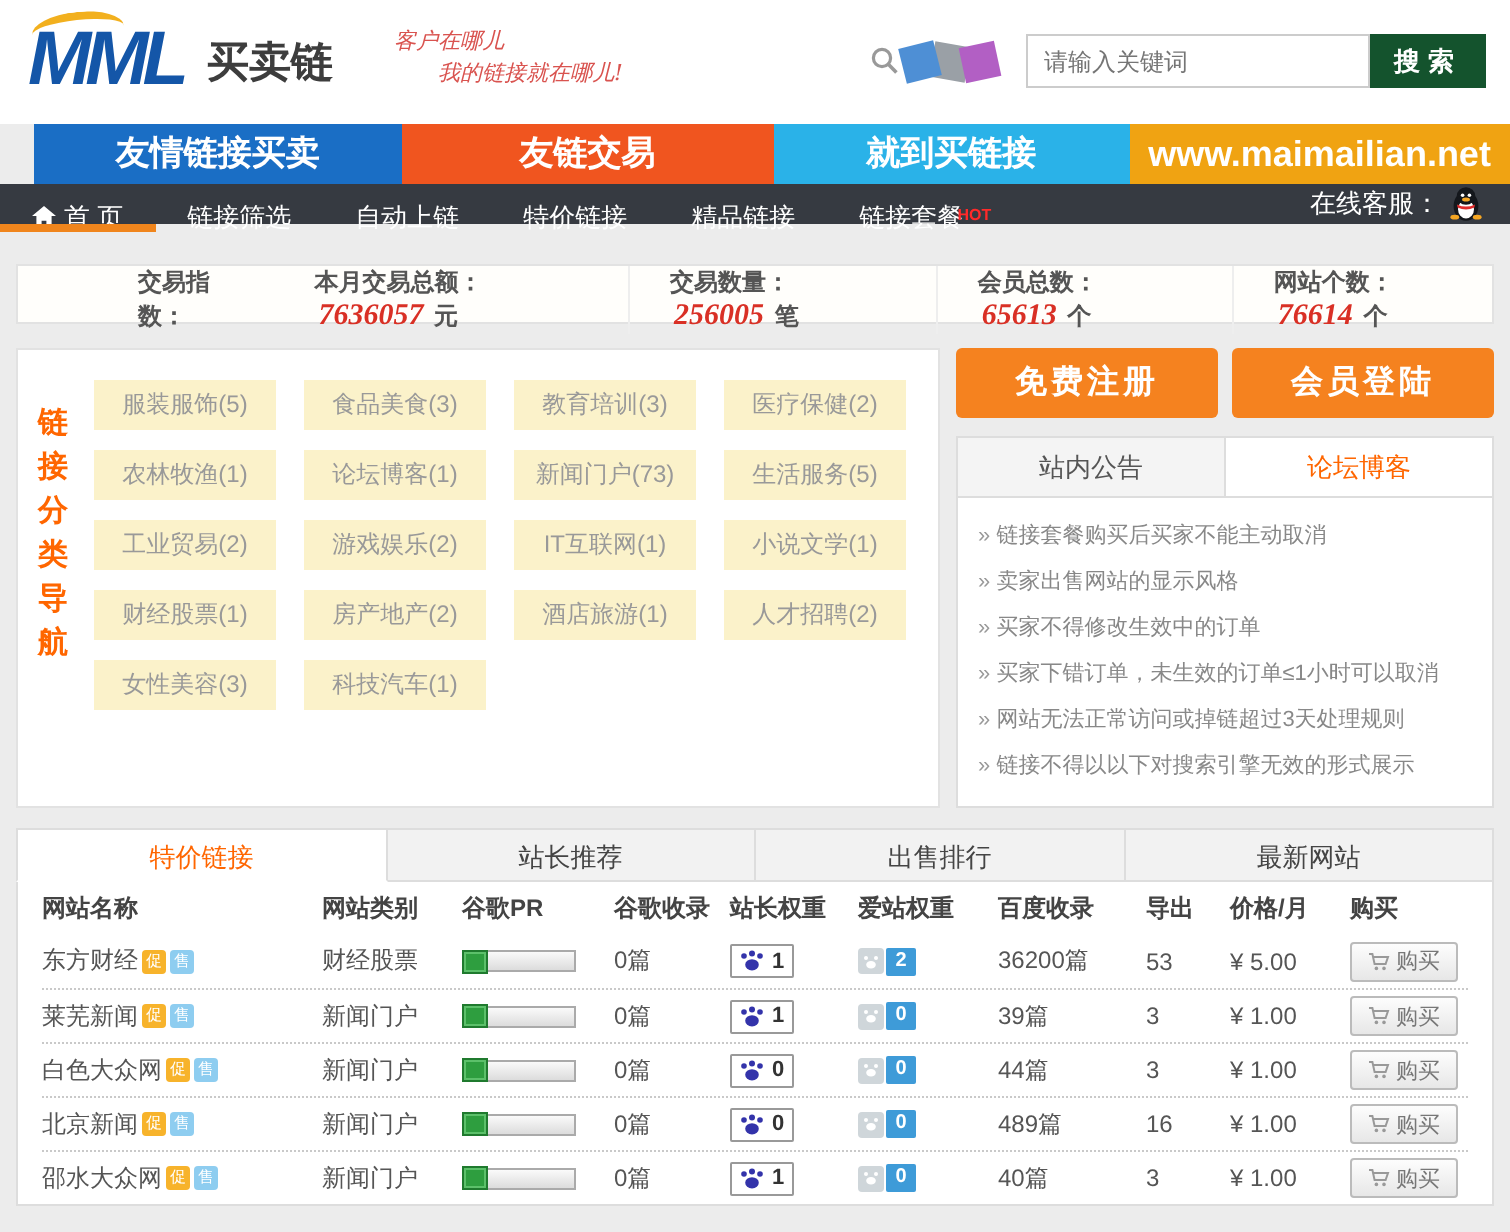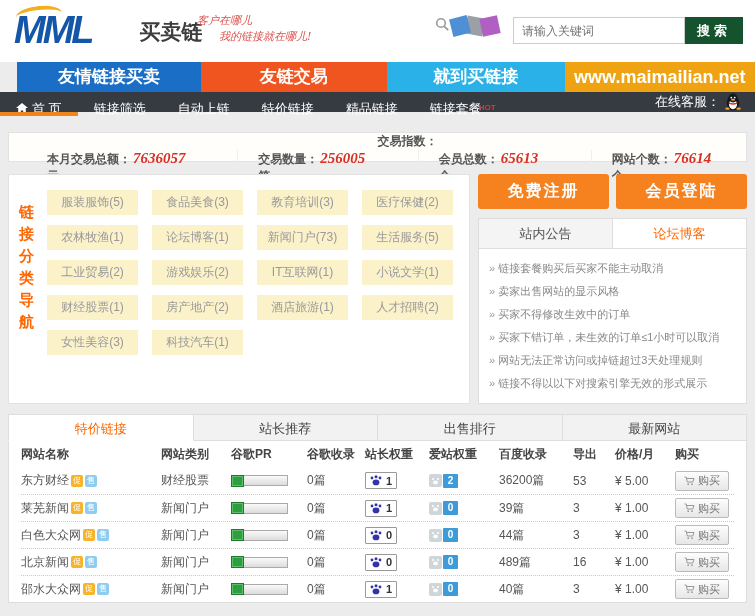--- a/index.html
+++ b/index.html
@@ -3,30 +3,30 @@
 <meta charset="utf-8">
 <style>
   * { margin:0; padding:0; box-sizing:border-box; }
   html,body { width:755px; height:616px; }
   body {
     font-family:"Liberation Sans","DejaVu Sans",sans-serif;
     background:#ececec; color:#333; overflow:hidden; position:relative;
   }
   
   .header { height:62px; background:#fff; position:relative; }
-  .logo-wrap { position:absolute; left:14px; top:10px; display:flex; align-items:flex-end;gap:36px; }
+  .logo-wrap { position:absolute; left:14px; top:10px; display:flex; align-items:flex-end; }
   .logo-mml { font-style:italic; font-weight:bold; font-size:38px; line-height:40px;
     color:#1456a8; letter-spacing:-3px; position:relative; padding-right:4px; }
   .logo-swoosh { position:absolute; left:2px; top:-4px; width:46px; height:18px;
     border-top:4px solid #f2b01e; border-radius:50%; transform:rotate(-6deg); }
   .logo-cn { font-size:21px; font-weight:bold; color:#3d3d3d; line-height:36px; margin-left:8px; }
   .tagline { position:absolute; left:197px; top:13px; color:#d9534f;
     font-family:"DejaVu Serif","Liberation Serif",serif; font-style:italic; font-size:11px; line-height:16px; }
   .tagline .t2 { margin-left:22px; }
-  .search-wrap { position:absolute; right:12px; top:17px; display:flex; align-items:flex-start; }
+  .search-wrap { position:absolute; right:12px; top:17px; display:flex; align-items:center; }
   .mag { margin-right:4px; }
   .find-badges { display:flex; margin-right:14px; }
   .find-badge { width:18px; height:18px; color:#fff; font-size:11px; line-height:18px;
     text-align:center; margin-left:-3px; }
   .fb0 { background:#4e8fd5; transform:rotate(-14deg); z-index:1; }
   .fb1 { background:#9aa0a6; transform:rotate(10deg); }
   .fb2 { background:#b25fc4; transform:rotate(-12deg); }
   .search-input { width:172px; height:27px; border:1px solid #ccc; font-size:12px;
     padding:0 8px; color:#666; outline:none; }
   .search-btn { width:58px; height:27px; background:#14532d; color:#fff; border:none;
@@ -40,21 +40,21 @@
     font-size:13px; position:relative; }
   .nav-item { padding:0 16px; line-height:33px; position:relative; cursor:pointer; white-space:nowrap; }
   .nav-item.active::after { content:""; position:absolute; left:0; right:0; bottom:-4px;
     height:4px; background:#f0851c; }
   .nav-item .home-ico { margin-right:4px; vertical-align:-1px; }
   .hot { position:absolute; top:-1px; right:2px; color:#ff2a2a; font-size:8px; font-weight:bold; }
   .nav-service { margin-left:auto; display:flex; align-items:center; padding-right:14px; font-size:13px; }
   .nav-service svg { margin-left:5px; }
   
   .stats { margin:20px 8px 0; height:30px; background:#fffefb; border:1px solid #e2e2e2;
-    display:flex; align-items:center; font-size:12px; color:#555;flex-direction:column; }
+    display:flex; align-items:flex-start; font-size:12px; color:#555; }
   .stats-label { font-weight:bold; padding-left:60px; }
   .stat-item { padding:0 20px; border-left:1px solid #eee; margin-left:18px; font-weight:bold; }
   .stat-item:first-of-type { border-left:none; }
   .stat-val { color:#d93025; font-family:"Liberation Serif","DejaVu Serif",serif;
     font-style:italic; font-weight:bold; font-size:15px; padding:0 2px; }
   
   .content { margin:12px 8px 0; display:flex; gap:8px; height:230px; }
   .cat-panel { width:462px; background:#fff; border:1px solid #e2e2e2; display:flex; }
   .cat-side { width:28px; padding:26px 0 0 10px; color:#f60; font-weight:bold; font-size:15px; }
   .cat-side div { line-height:22px; }

